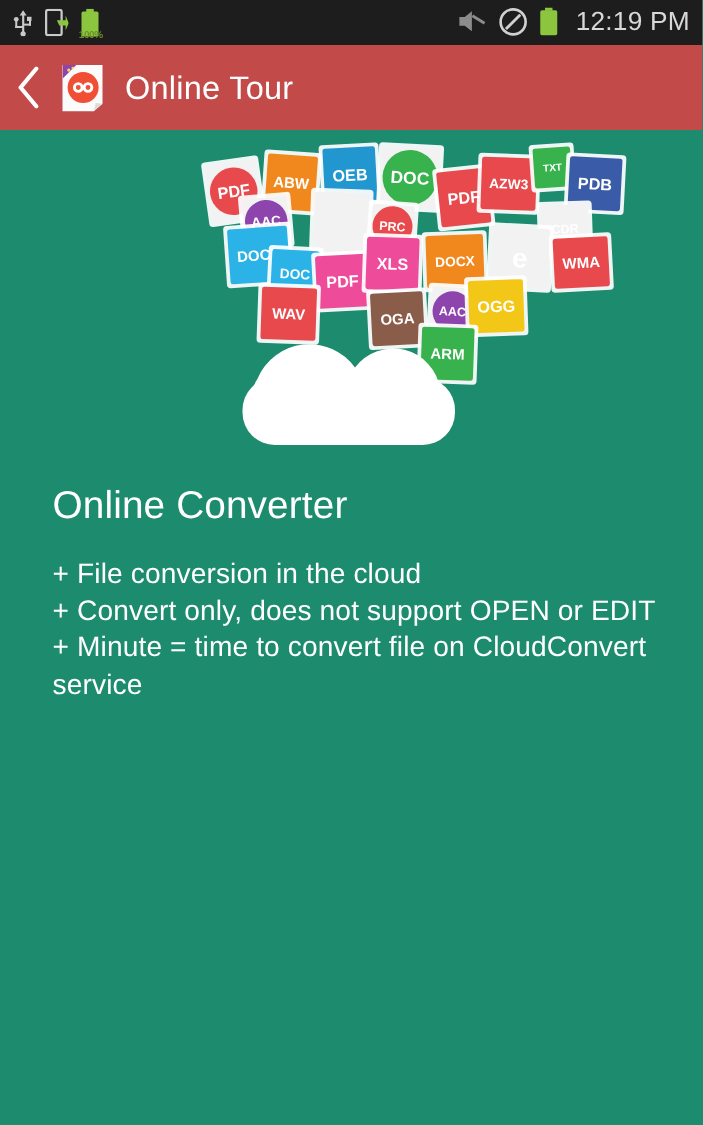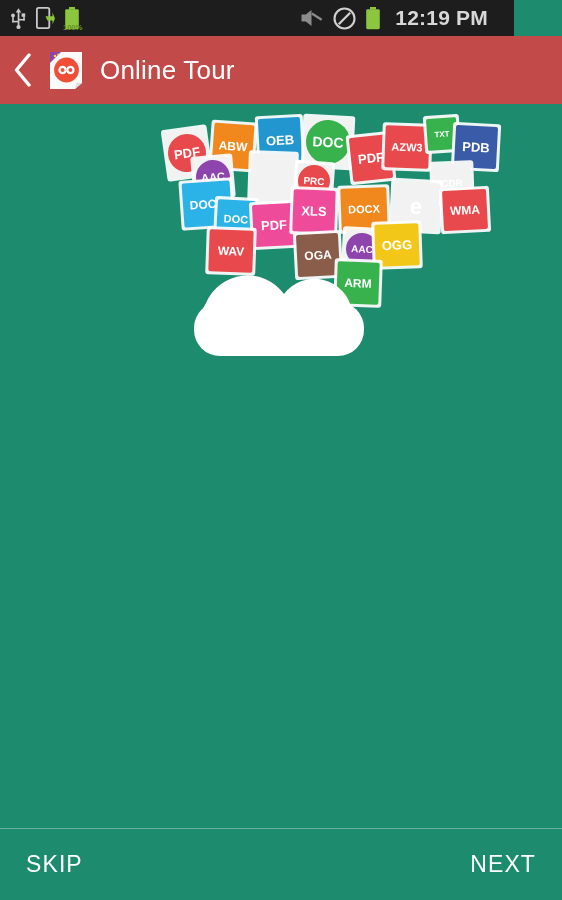--- a/index.html
+++ b/index.html
@@ -12,28 +12,28 @@
   .screen {
     position: relative;
     width: 562px; height: 900px;
     background: #1d8b6e;
     overflow: hidden;
   }
 
   
   .statusbar {
     position: absolute; left: 0; top: 0;
-    width: 514px; height: 36px;
+    width: 562px; height: 36px;
     background: #1d1d1d;
     display: flex; align-items: center;
-    padding: 0 26px 0 10px;
+    padding: 0 10px 0 10px;
     z-index: 40;
   }
   .sb-left { display: flex; align-items: center; gap: 9px; }
-  .sb-right { margin-left: auto; display: flex; align-items: center; gap: 9px; font-weight: bold; }
+  .sb-right { margin-left: auto; display: flex; align-items: flex-start; gap: 9px; }
   .sb-time {
     color: #d8d8d8; font-size: 21px; letter-spacing: 0.2px;
     margin-left: 5px; font-family: "Liberation Sans", sans-serif;
   }
   .sb-icon { display: block; }
 
   
   .appbar {
     position: absolute; left: 0; top: 36px;
     width: 562px; height: 68px;
@@ -397,20 +397,22 @@
                    a38 38 0 0 1 68 17
                    a34 34 0 0 1 5 19
                    a26 26 0 0 1 -26 26
                    H224
                    a26 26 0 0 1 -23 -26 Z" fill="#ffffff"></path>
           <rect x="194" y="198" width="170" height="54" rx="26" fill="#ffffff"></rect>
         </g>
       </svg>
     </div>
 
+    <div class="text-block">
+      <div class="headline">Online Converter</div>
+      <div class="bullets">+ File conversion in the cloud
++ Convert only, does not support OPEN or EDIT
++ Minute = time to convert file on CloudConvert service</div>
+    </div>
   </div>
 
-  <div class="bottombar">
-    <div class="btn-skip">SKIP</div>
-    <div class="btn-next">NEXT</div>
-  </div>
 
 </div>
 
 </body></html>

